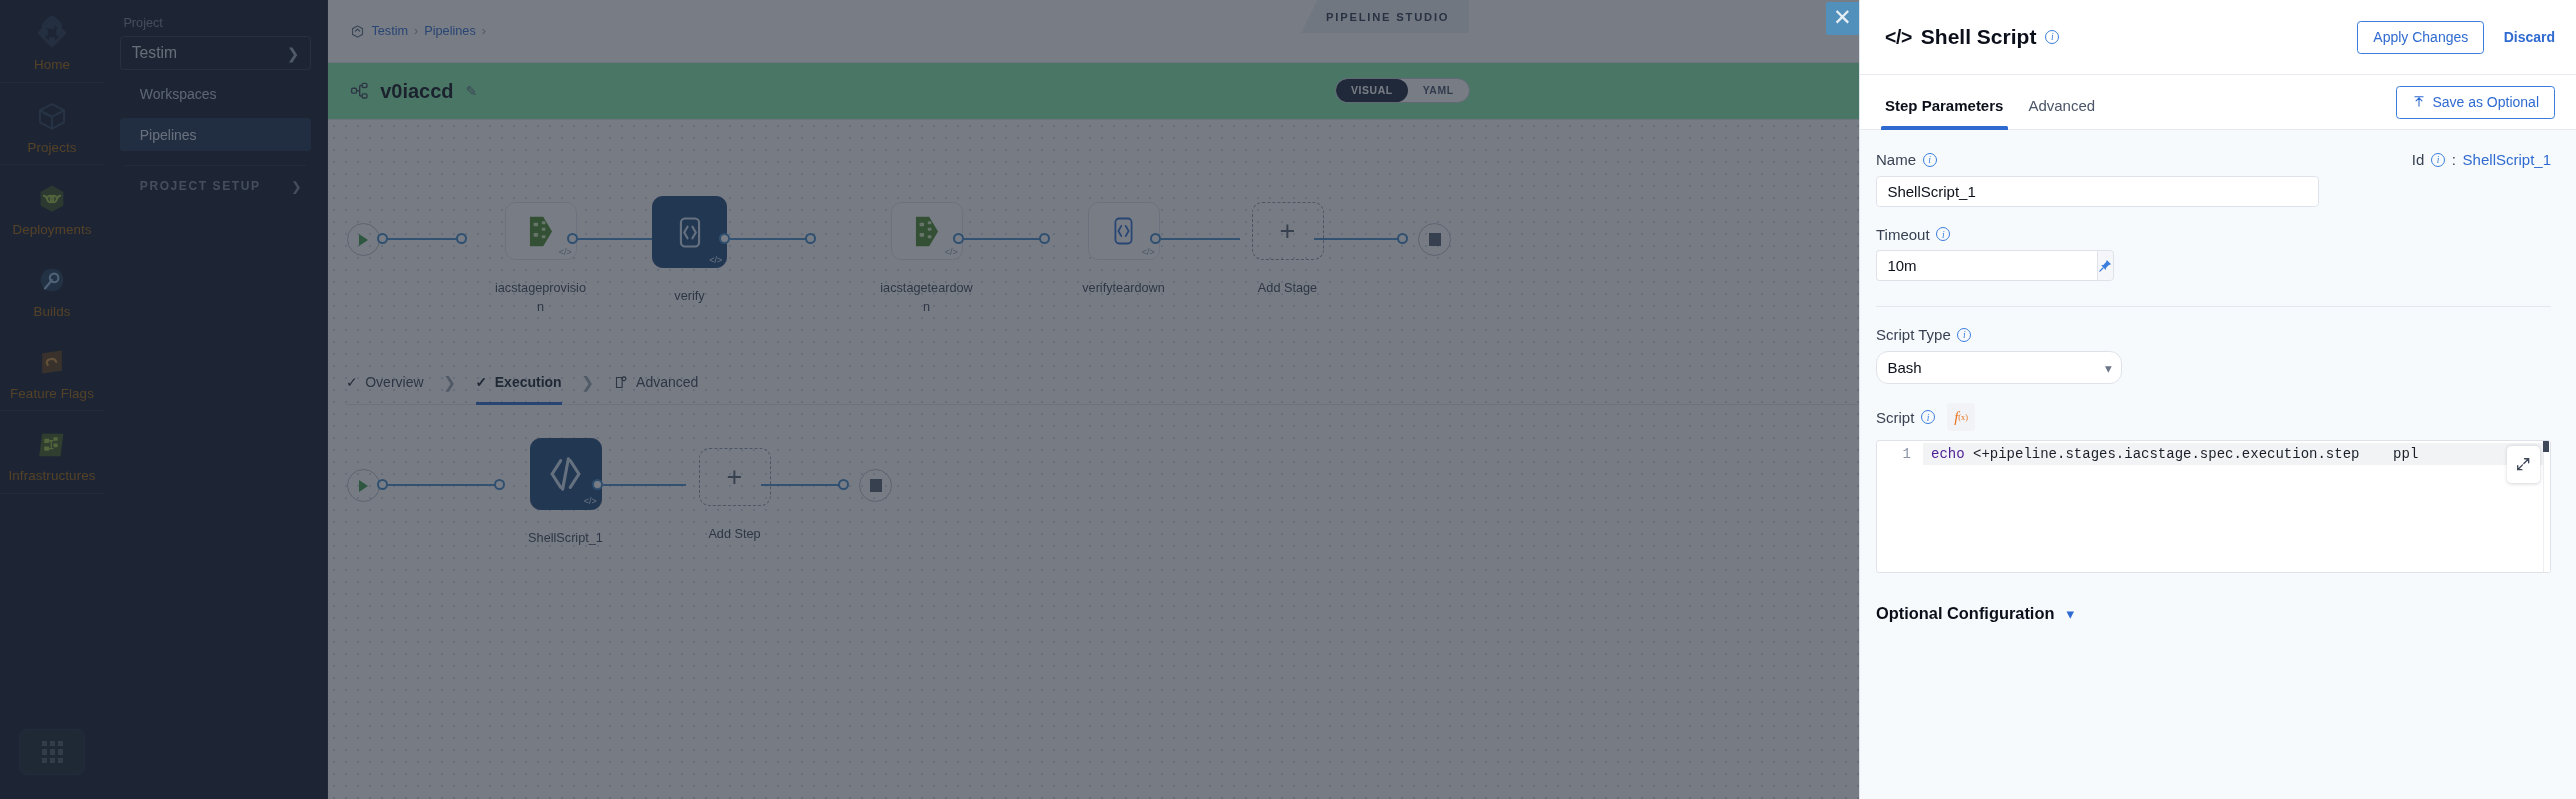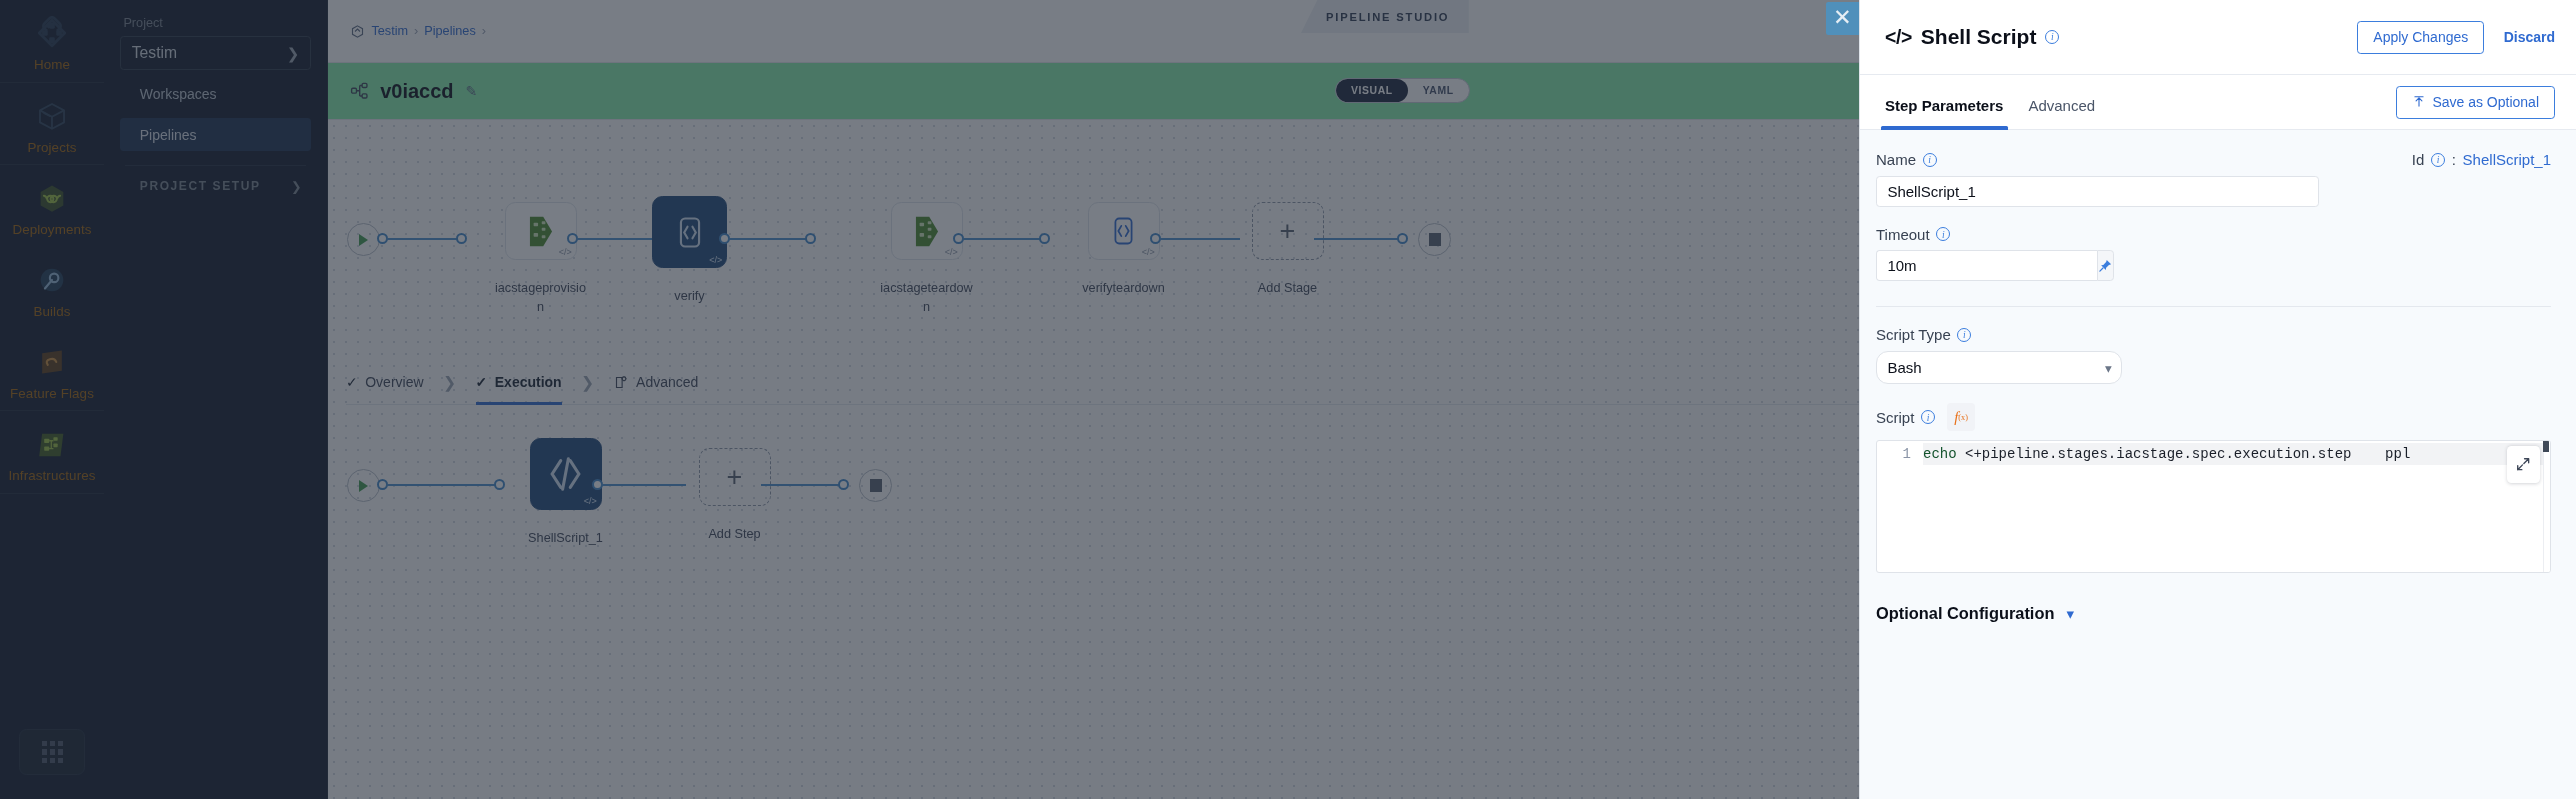--- a/index.html
+++ b/index.html
@@ -264,21 +264,21 @@
   .ed-line { display: flex; height: 25px; align-items: center; }
   .ed-gutter {
     width: 46px; text-align: right; padding-right: 12px;
     font-family: "Liberation Mono", monospace; font-size: 14px; color: #8a94a6;
   }
   .ed-code {
     flex: 1; font-family: "Liberation Mono", monospace; font-size: 14px;
     color: #1a1f29; background: #f2f3f5; height: 22.4px; line-height: 22.4px;
     white-space: pre; overflow: hidden;
   }
-  .kw { color: #14532d; }
+  .kw { color: #4c1d95; margin-left: 8px; }
   .ed-scroll-v {
     position: absolute; right: 0; top: 0; width: 7.5px; height: 133px; background: #fff;
     border-left: 0.7px solid #eceef2;
   }
   .ed-scroll-v i { position: absolute; right: 0.7px; top: 0; width: 6px; height: 10.4px; background: #3f4856; display: block; }
   .expand-fab {
     position: absolute; right: 10.4px; top: 4.5px; width: 33px; height: 37px;
     background: #fff; border-radius: 4.5px; box-shadow: 0 0.7px 3.7px rgba(16,24,40,.18);
     display: flex; align-items: center; justify-content: center; cursor: pointer;
   }

